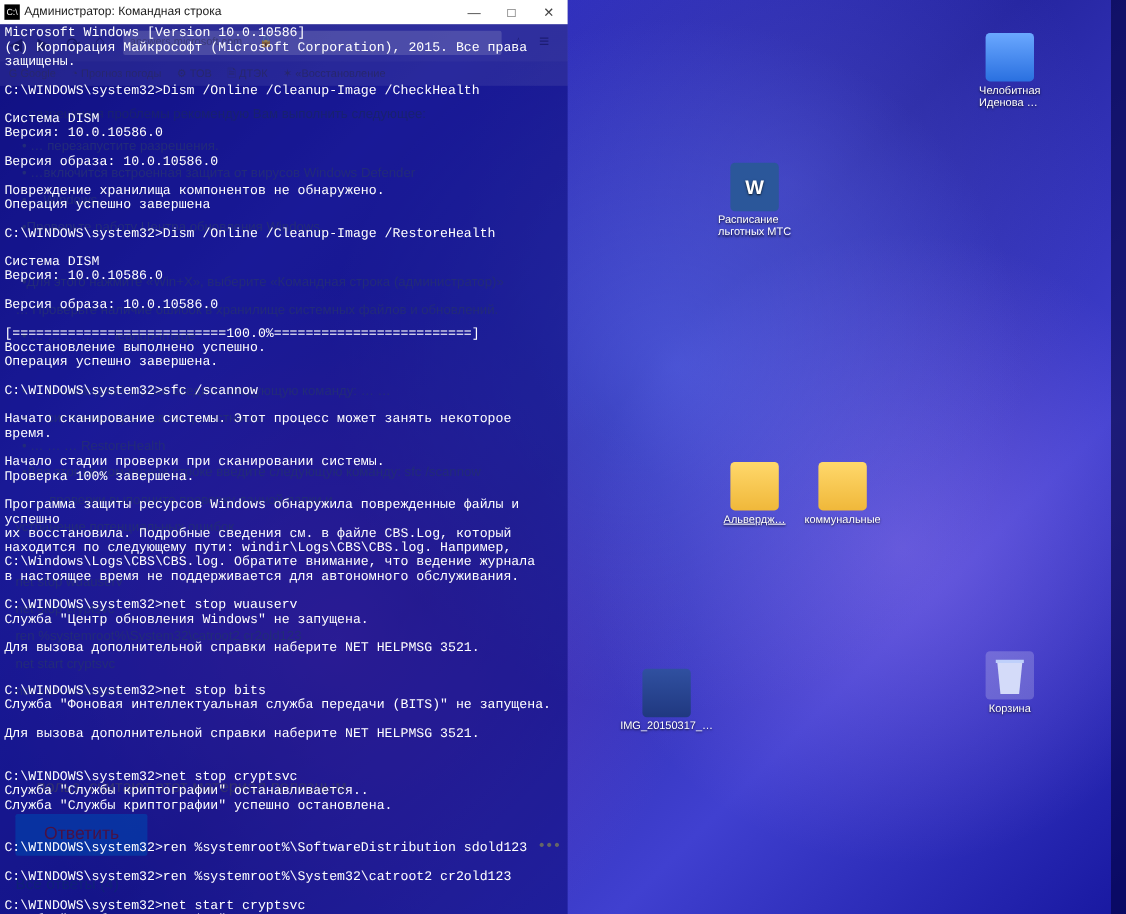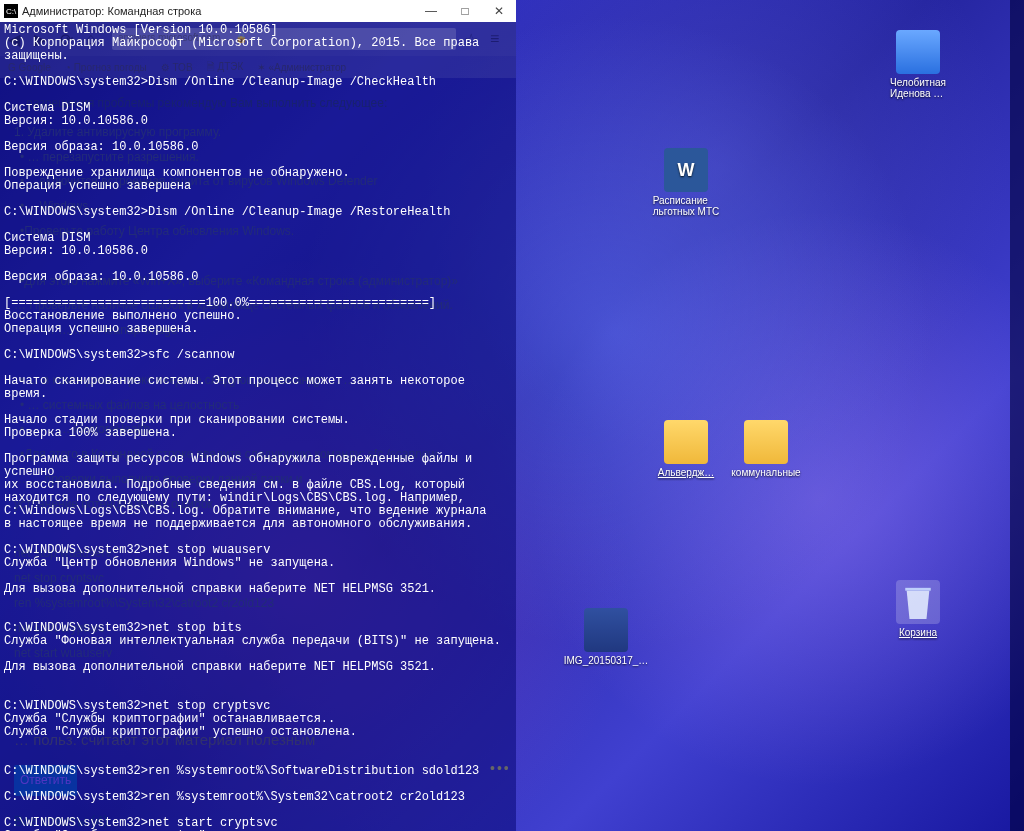--- a/index.html
+++ b/index.html
@@ -24,21 +24,21 @@
 .browser-tabs { height: 22px; background: rgba(200,200,220,0.25); display:flex; align-items:center; font-size:10px; padding-left:4px; gap:4px;}
 .browser-tab { background: rgba(255,255,255,0.2); padding:2px 8px; color:#333; }
 .browser-toolbar { height: 34px; background: rgba(235,235,245,0.2); display:flex; align-items:center; padding:0 8px; gap:8px;}
 .tb-icon { width:18px; height:18px; opacity:0.4; }
 .addr { flex:1; height:22px; background:rgba(255,255,255,0.3); border-radius:2px; font-size:10px; padding:4px 6px; color:#667;}
 .bookmarks { height: 22px; background: rgba(235,235,245,0.15); display:flex; align-items:center; padding:0 8px; gap:14px; font-size:10px; color:#446;}
 .ghost-body { padding: 14px; color:#3b4a7a; font-size:12px; line-height:1.9; }
 .ghost-body .hdr { color:#2a3a6a; margin-bottom:6px; }
 .ghost-body .step { margin:2px 0; }
 .ghost-body .sub { margin-left:6px; }
-.ghost-btn { display:inline-block; background:rgba(0,120,215,0.6); color:#8b5cf6; padding:4px 6px; border-radius:2px; font-size:12px;}
+.ghost-btn { display:inline-block; background:rgba(0,120,215,0.6); color:#7f1d1d; padding:4px 26px; border-radius:2px; font-size:16px;}
 .ghost-answers { color:#1a3a7a; font-size:14px; margin-top:12px; }
 
 .cmd-window {
   position: absolute; top: 0; left: 0; width: 516px; height: 831px;
   background: rgba(0,0,120,0.42);
   display: flex; flex-direction: column;
 }
 .titlebar {
   height: 22px; background: #fff;
   display: flex; align-items: center;
@@ -90,26 +90,25 @@
     <span class="tb-icon">⌂</span>
     <div class="addr">answers.microsoft.com   …   🔒</div>
     <span class="tb-icon">☆</span>
     <span class="tb-icon">≡</span>
   </div>
   <div class="bookmarks">
     <span>G Google</span>
     <span>◔ Прогноз погоды</span>
     <span>⚙ ТОВ</span>
     <span>🗎 ДТЭК</span>
-    <span>✶ «Администратор</span>
+    <span>✶ «Восстановление</span>
   </div>
   <div class="ghost-body">
     <div class="hdr">…разрешения проблемы рекомендую Вам выполнить следующее:</div>
     <div id="ghost-steps">
-        <div class="step">1. Удалите антивирусную программу.</div>
         <div class="step sub">• … перезапустите разрешения.</div>
         <div class="step sub">• …включится встроенная защита от вирусов Windows Defender</div>
         <div class="step sub">• …Windows…</div>
         <div class="step sub">•Проверьте работу Центра обновления Windows.</div>
         <div class="step">&nbsp;</div>
         <div class="step sub">•Для этого нажмите «Win+X», выберите «Командная строка (администратор)»</div>
         <div class="step">… Проверьте наличие ошибок в хранилище системных файлов и обновлений.</div>
         <div class="step sub">• … … … … … leanup-Image</div>
         <div class="step">&nbsp;</div>
         <div class="step sub">• … в командной строке введите следующую команду: … …</div>
@@ -228,21 +227,21 @@
       <div style="white-space: pre-line; text-decoration: underline;">Альвердж…</div>
     </div>
     <div class="desk-icon" style="top: 420px; left: 728px;">
       <div class="ic ic-folder"></div>
       <div style="white-space: pre-line;">коммунальные</div>
     </div>
     <div class="desk-icon" style="top: 608px; left: 568px;">
       <div class="ic ic-img"></div>
       <div style="white-space: pre-line;">IMG_20150317_…</div>
     </div>
-    <div class="desk-icon" style="top: 580px; left: 880px; text-decoration: underline;">
+    <div class="desk-icon" style="top: 592px; left: 880px;">
       <div class="ic ic-bin">
         <svg class="bin-svg" viewBox="0 0 24 28">
           <path fill="rgba(230,240,255,0.85)" d="M4 6h16l-2 20H6z"></path>
           <path fill="rgba(200,220,255,0.9)" d="M3 4h18v2H3z"></path>
         </svg>
       </div>
       <div style="white-space: pre-line;">Корзина</div>
     </div>
   </div>
 

